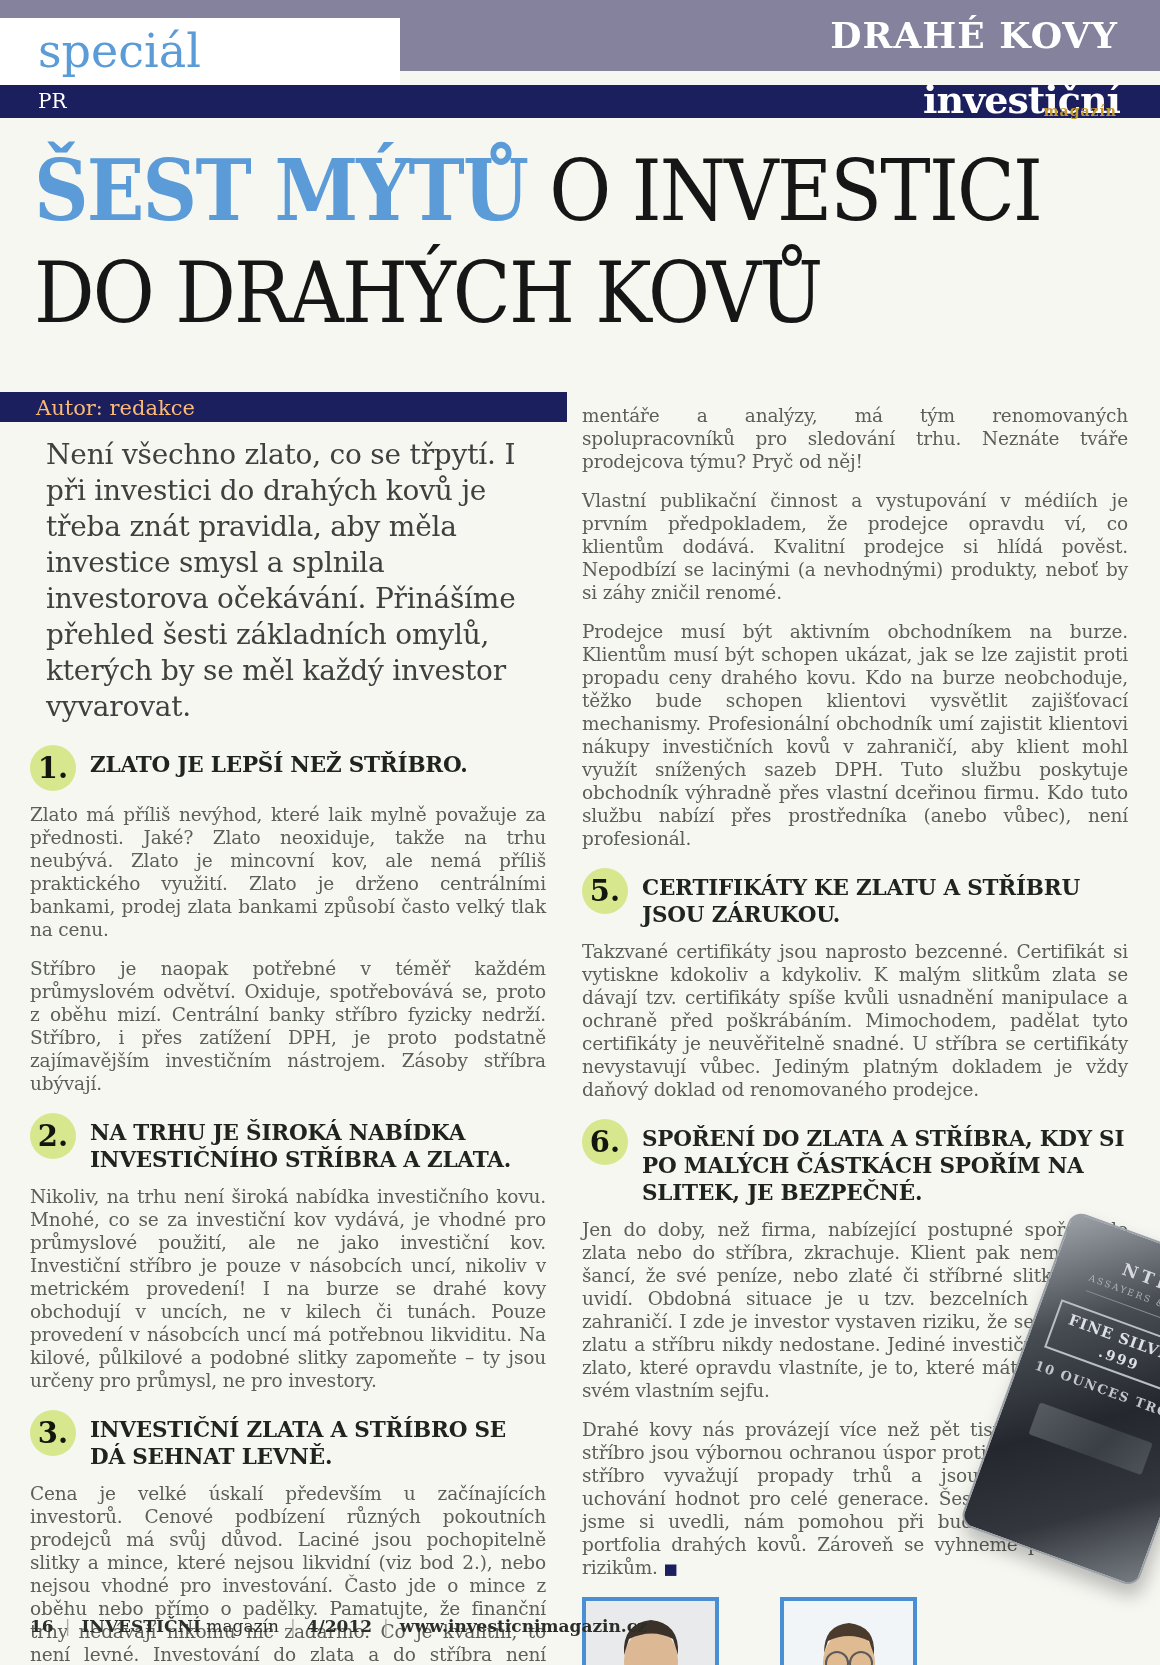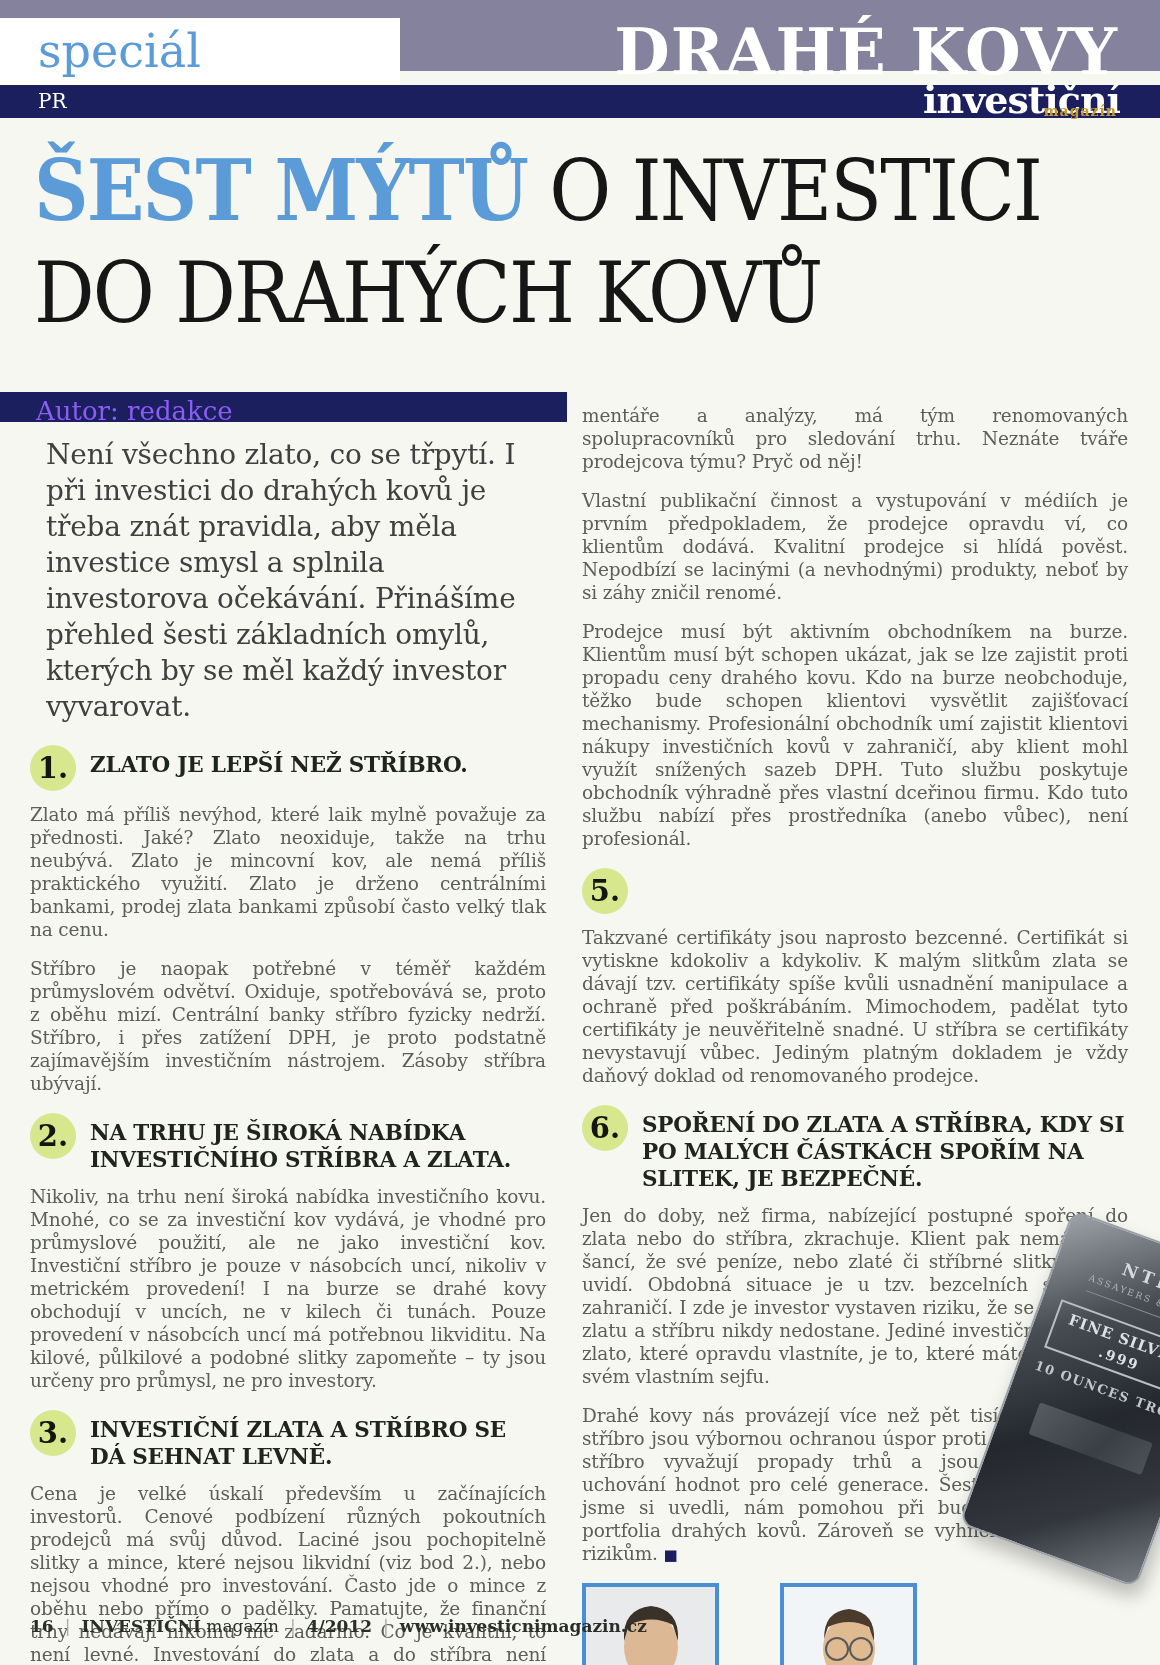--- a/index.html
+++ b/index.html
@@ -5,34 +5,34 @@
   html,body{margin:0;padding:0;}
   body{
     width:1160px;height:1665px;position:relative;overflow:hidden;
     background:#f7f7f2;
     font-family:"DejaVu Serif", serif;
   }
   
   .band-top{position:absolute;left:0;top:0;width:1160px;height:71px;background:#85829e;}
   .kicker-box{position:absolute;left:0;top:18px;width:400px;height:67px;background:#ffffff;}
   .kicker{position:absolute;left:38px;top:6px;font-size:46px;color:#5b9bd7;letter-spacing:0;}
-  .section-head{position:absolute;right:42px;top:14px;font-size:64px;font-weight:700;color:#ffffff;letter-spacing:1px;}
+  .section-head{position:absolute;right:42px;top:14px;font-size:36px;font-weight:700;color:#ffffff;letter-spacing:1px;}
   .band-navy{position:absolute;left:0;top:85px;width:1160px;height:33px;background:#1b1f5e;}
   .pr-tag{position:absolute;left:38px;top:4px;font-size:20px;color:#ffffff;}
   .logo{position:absolute;right:40px;top:-8px;height:40px;}
   .logo-main{font-size:38px;font-weight:700;color:#ffffff;letter-spacing:-1px;}
   .logo-sub{position:absolute;right:3px;bottom:-2px;font-size:14px;font-weight:700;color:#c79a2e;letter-spacing:1px;}
   
   .title{position:absolute;left:34px;top:140px;margin:0;font-weight:400;}
   .tline{display:block;transform:scaleX(0.9);transform-origin:left;white-space:pre;
          font-size:84px;line-height:102px;color:#161616;letter-spacing:-2px;}
   .t-accent{color:#5b9bd7;font-weight:700;}
   
   .author-bar{position:absolute;left:0;top:392px;width:567px;height:30px;background:#1b1f5e;}
-  .author-bar span{position:absolute;left:36px;top:4px;font-size:26px;color:#8b5cf6;}
+  .author-bar span{position:absolute;left:36px;top:4px;font-size:21px;color:#fdba74;}
   
   .col{position:absolute;}
   .col-left{left:30px;top:437px;width:516px;}
   .col-right{left:582px;top:392px;width:546px;}
   .intro{font-size:28px;line-height:36px;color:#404040;margin:0 0 20px 16px;letter-spacing:-0.2px;}
   .sec{margin-top:18px;}
   .sec-head{display:flex;align-items:flex-start;margin-bottom:12px;}
   .num-circle{flex:0 0 auto;width:46px;height:46px;border-radius:50%;background:#d6e78e;
               display:flex;align-items:center;justify-content:center;
               font-size:29px;font-weight:700;color:#15150f;}
@@ -124,20 +124,21 @@
 </div>
 
 <div class="col col-right">
   <p class="body">mentáře a analýzy, má tým renomovaných spolupracovníků pro sledování trhu. Neznáte tváře prodejcova týmu? Pryč od něj!</p>
   <p class="body">Vlastní publikační činnost a vystupování v médiích je prvním předpokladem, že prodejce opravdu ví, co klientům dodává. Kvalitní prodejce si hlídá pověst. Nepodbízí se lacinými (a nevhodnými) produkty, neboť by si záhy zničil renomé.</p>
   <p class="body">Prodejce musí být aktivním obchodníkem na burze. Klientům musí být schopen ukázat, jak se lze zajistit proti propadu ceny drahého kovu. Kdo na burze neobchoduje, těžko bude schopen klientovi vysvětlit zajišťovací mechanismy. Profesionální obchodník umí zajistit klientovi nákupy investičních kovů v zahraničí, aby klient mohl využít snížených sazeb DPH. Tuto službu poskytuje obchodník výhradně přes vlastní dceřinou firmu. Kdo tuto službu nabízí přes prostředníka (anebo vůbec), není profesionál.</p>
 
   <div class="sec">
     <div class="sec-head">
       <div class="num-circle">5.</div>
+      <h2 class="sec-title">CERTIFIKÁTY KE ZLATU A STŘÍBRU JSOU ZÁRUKOU.</h2>
     </div>
     <p class="body">Takzvané certifikáty jsou naprosto bezcenné. Certifikát si vytiskne kdokoliv a kdykoliv. K malým slitkům zlata se dávají tzv. certifikáty spíše kvůli usnadnění manipulace a ochraně před poškrábáním. Mimochodem, padělat tyto certifikáty je neuvěřitelně snadné. U stříbra se certifikáty nevystavují vůbec. Jediným platným dokladem je vždy daňový doklad od renomovaného prodejce.</p>
   </div>
 
   <div class="sec">
     <div class="sec-head">
       <div class="num-circle">6.</div>
       <h2 class="sec-title">SPOŘENÍ DO ZLATA A STŘÍBRA, KDY SI PO MALÝCH ČÁSTKÁCH SPOŘÍM NA SLITEK, JE BEZPEČNÉ.</h2>
     </div>
     <p class="body">Jen do doby, než firma, nabízející postupné spoření do zlata nebo do stříbra, zkrachuje. Klient pak nemá příliš šancí, že své peníze, nebo zlaté či stříbrné slitky někdy uvidí. Obdobná situace je u tzv. bezcelních skladů v zahraničí. I zde je investor vystaven riziku, že se ke svému zlatu a stříbru nikdy nedostane. Jediné investiční stříbro a zlato, které opravdu vlastníte, je to, které máte fyzicky ve svém vlastním sejfu.</p>

